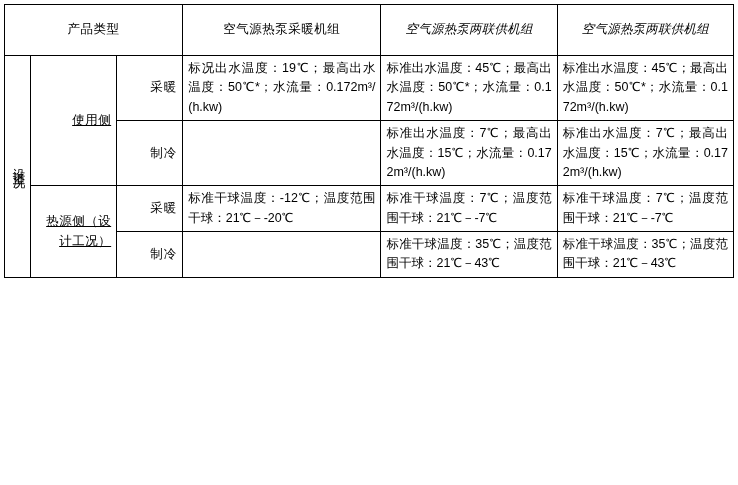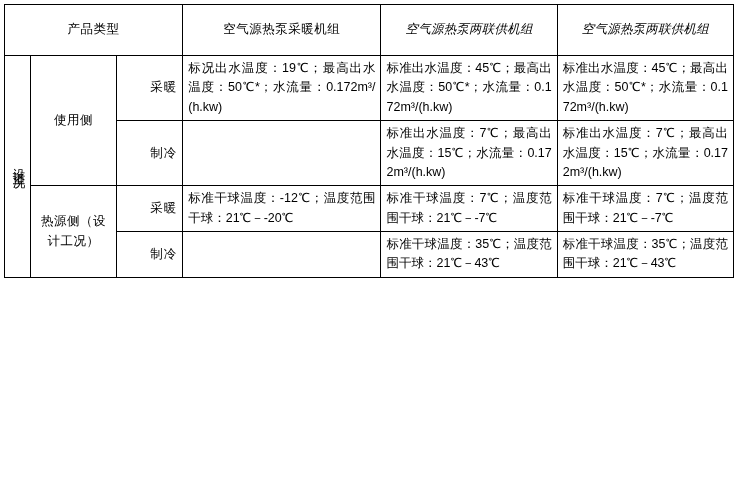--- a/index.html
+++ b/index.html
@@ -53,24 +53,25 @@
   }
   .vside .vtext {
     writing-mode: vertical-rl;
     text-orientation: upright;
     display: inline-block;
     line-height: 1.35;
     letter-spacing: 3px;
   }
   .sidecat {
     width: 86px;
-    text-align: center;
+    text-align: right;
     font-size: 13px;
     letter-spacing: 0.5px;
     line-height: 1.6;
+    text-decoration: underline;
   }
   .mode {
     width: 66px;
     text-align: right;
     font-size: 13px;
     letter-spacing: 1px;
   }
   .cell {
     text-align: justify;
     text-align-last: left;

